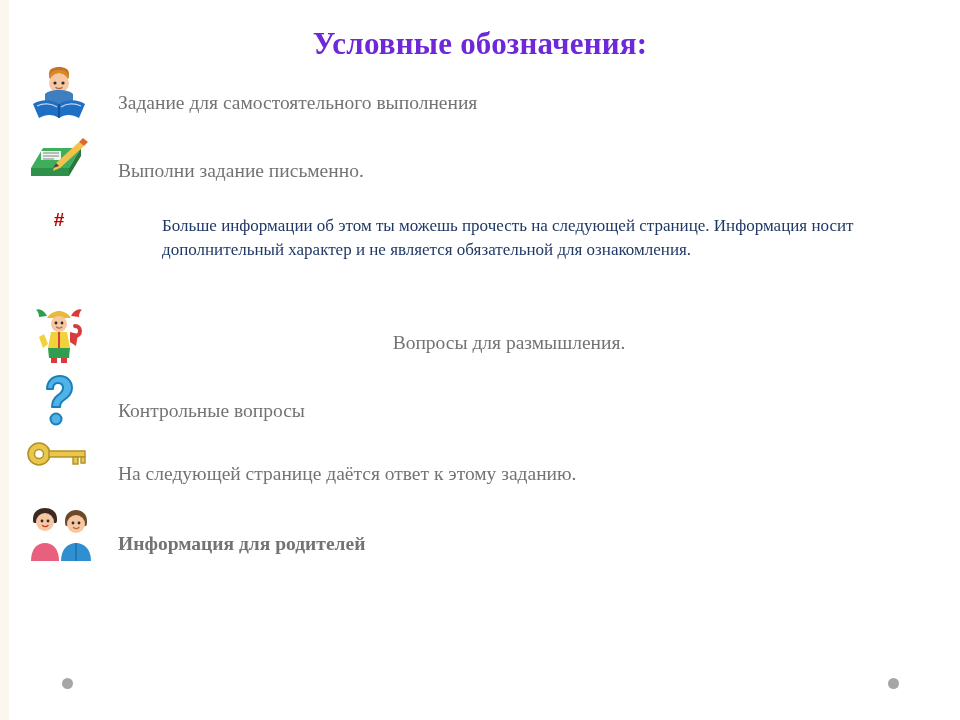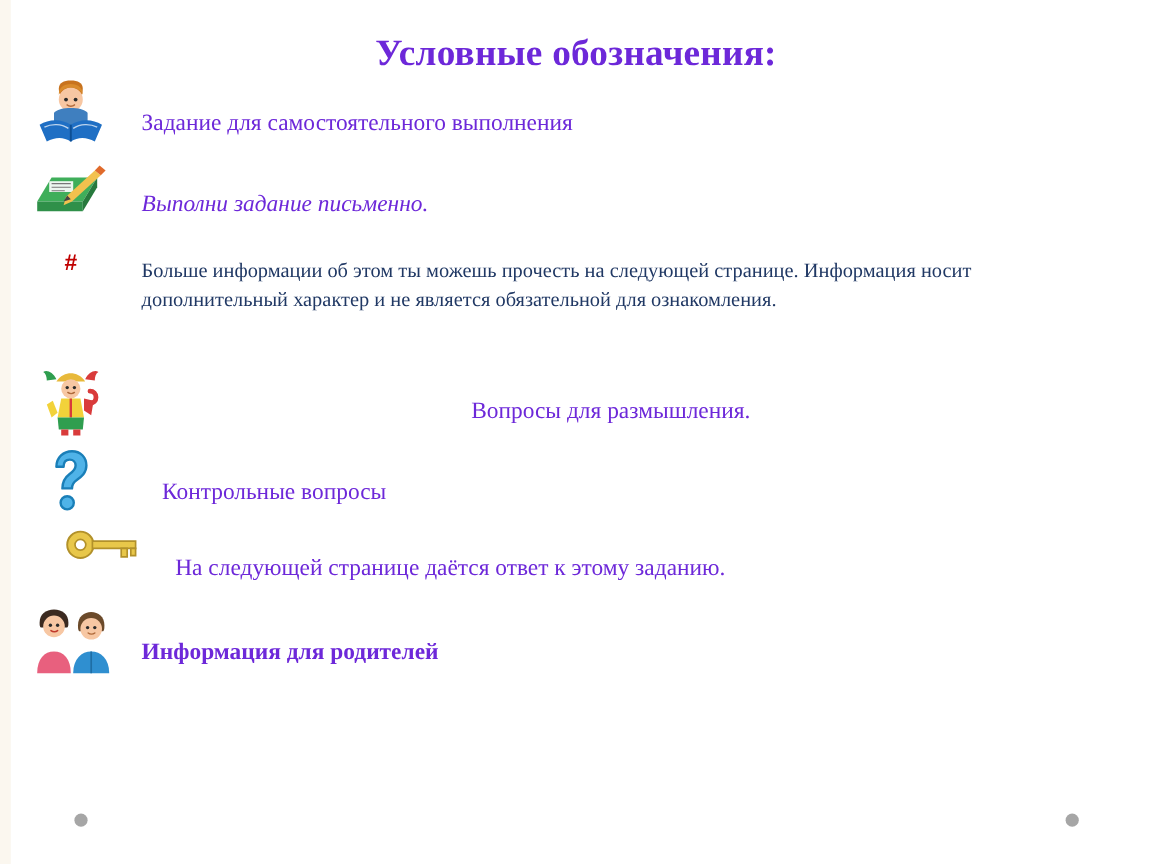--- a/index.html
+++ b/index.html
@@ -58,45 +58,46 @@
     flex: 0 0 118px;
     display: flex;
     align-items: center;
     justify-content: center;
     box-sizing: border-box;
   }
   .text-cell {
     flex: 1 1 auto;
     font-family: "Liberation Serif", serif;
     font-size: 19.5px;
-    color: #6d28d9;
+    color: #737373;
     line-height: 1.35;
     padding-right: 60px;
     box-sizing: border-box;
   }
   .text-cell.small {
     font-size: 17px;
     color: #203864;
     line-height: 1.42;
+    margin-left: 44px;
   }
 
   
   .row-1 { height: 68px; }
   .row-1 .text-cell { padding-top: 24px; }
   .row-2 { height: 68px; }
-  .row-2 .text-cell { padding-top: 24px; font-style: italic; }
+  .row-2 .text-cell { padding-top: 24px; }
   .row-3 { height: 65px; }
   .row-3 .text-cell { padding-top: 20px; }
   .row-4 { height: 100px; }
   .row-4 .text-cell { padding-top: 12px; }
   .row-5 { height: 70px; text-align: center; }
   .row-5 .text-cell { padding-top: 28px; }
-  .row-6 { height: 67px; gap: 17px; }
+  .row-6 { height: 67px; }
   .row-6 .text-cell { padding-top: 26px; }
-  .row-7 { height: 64px; margin-left: 28px; }
+  .row-7 { height: 64px; }
   .row-7 .text-cell { padding-top: 22px; }
   .row-8 { height: 70px; }
   .row-8 .text-cell { padding-top: 28px; font-weight: bold; }
 
   
   .ico { display:block; }
 
   
   .terms-box {
     width: 100px;

